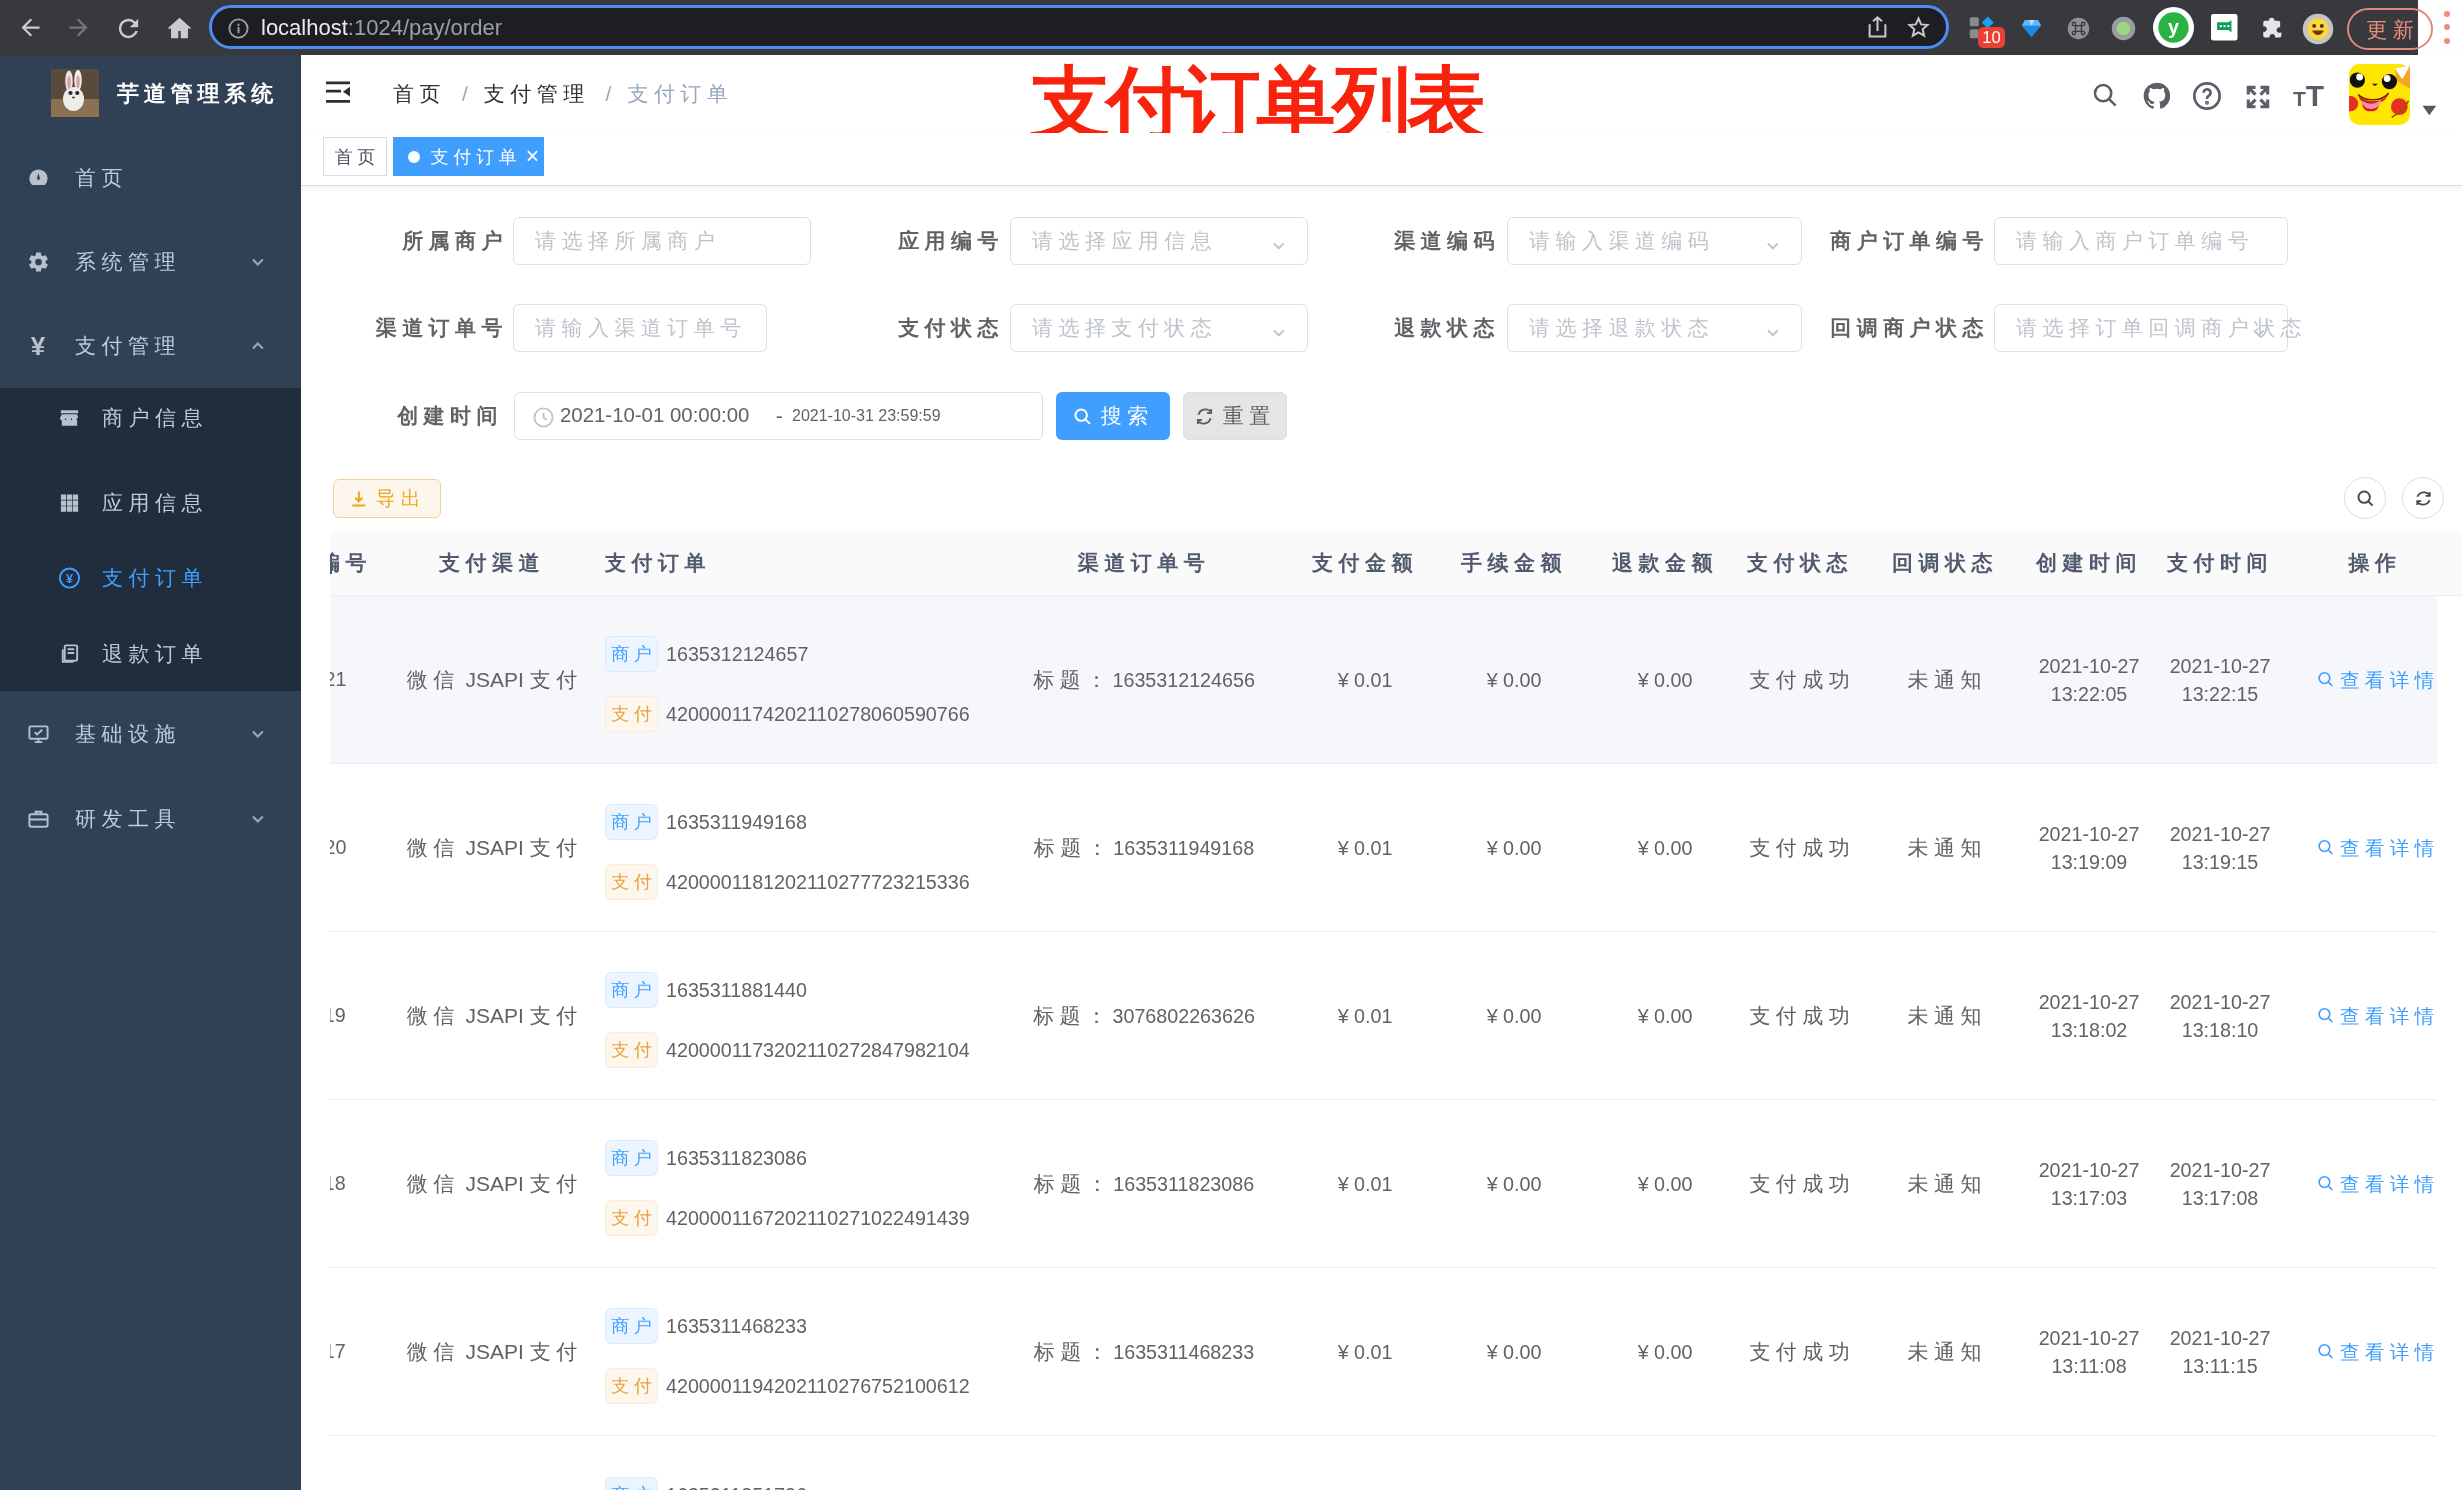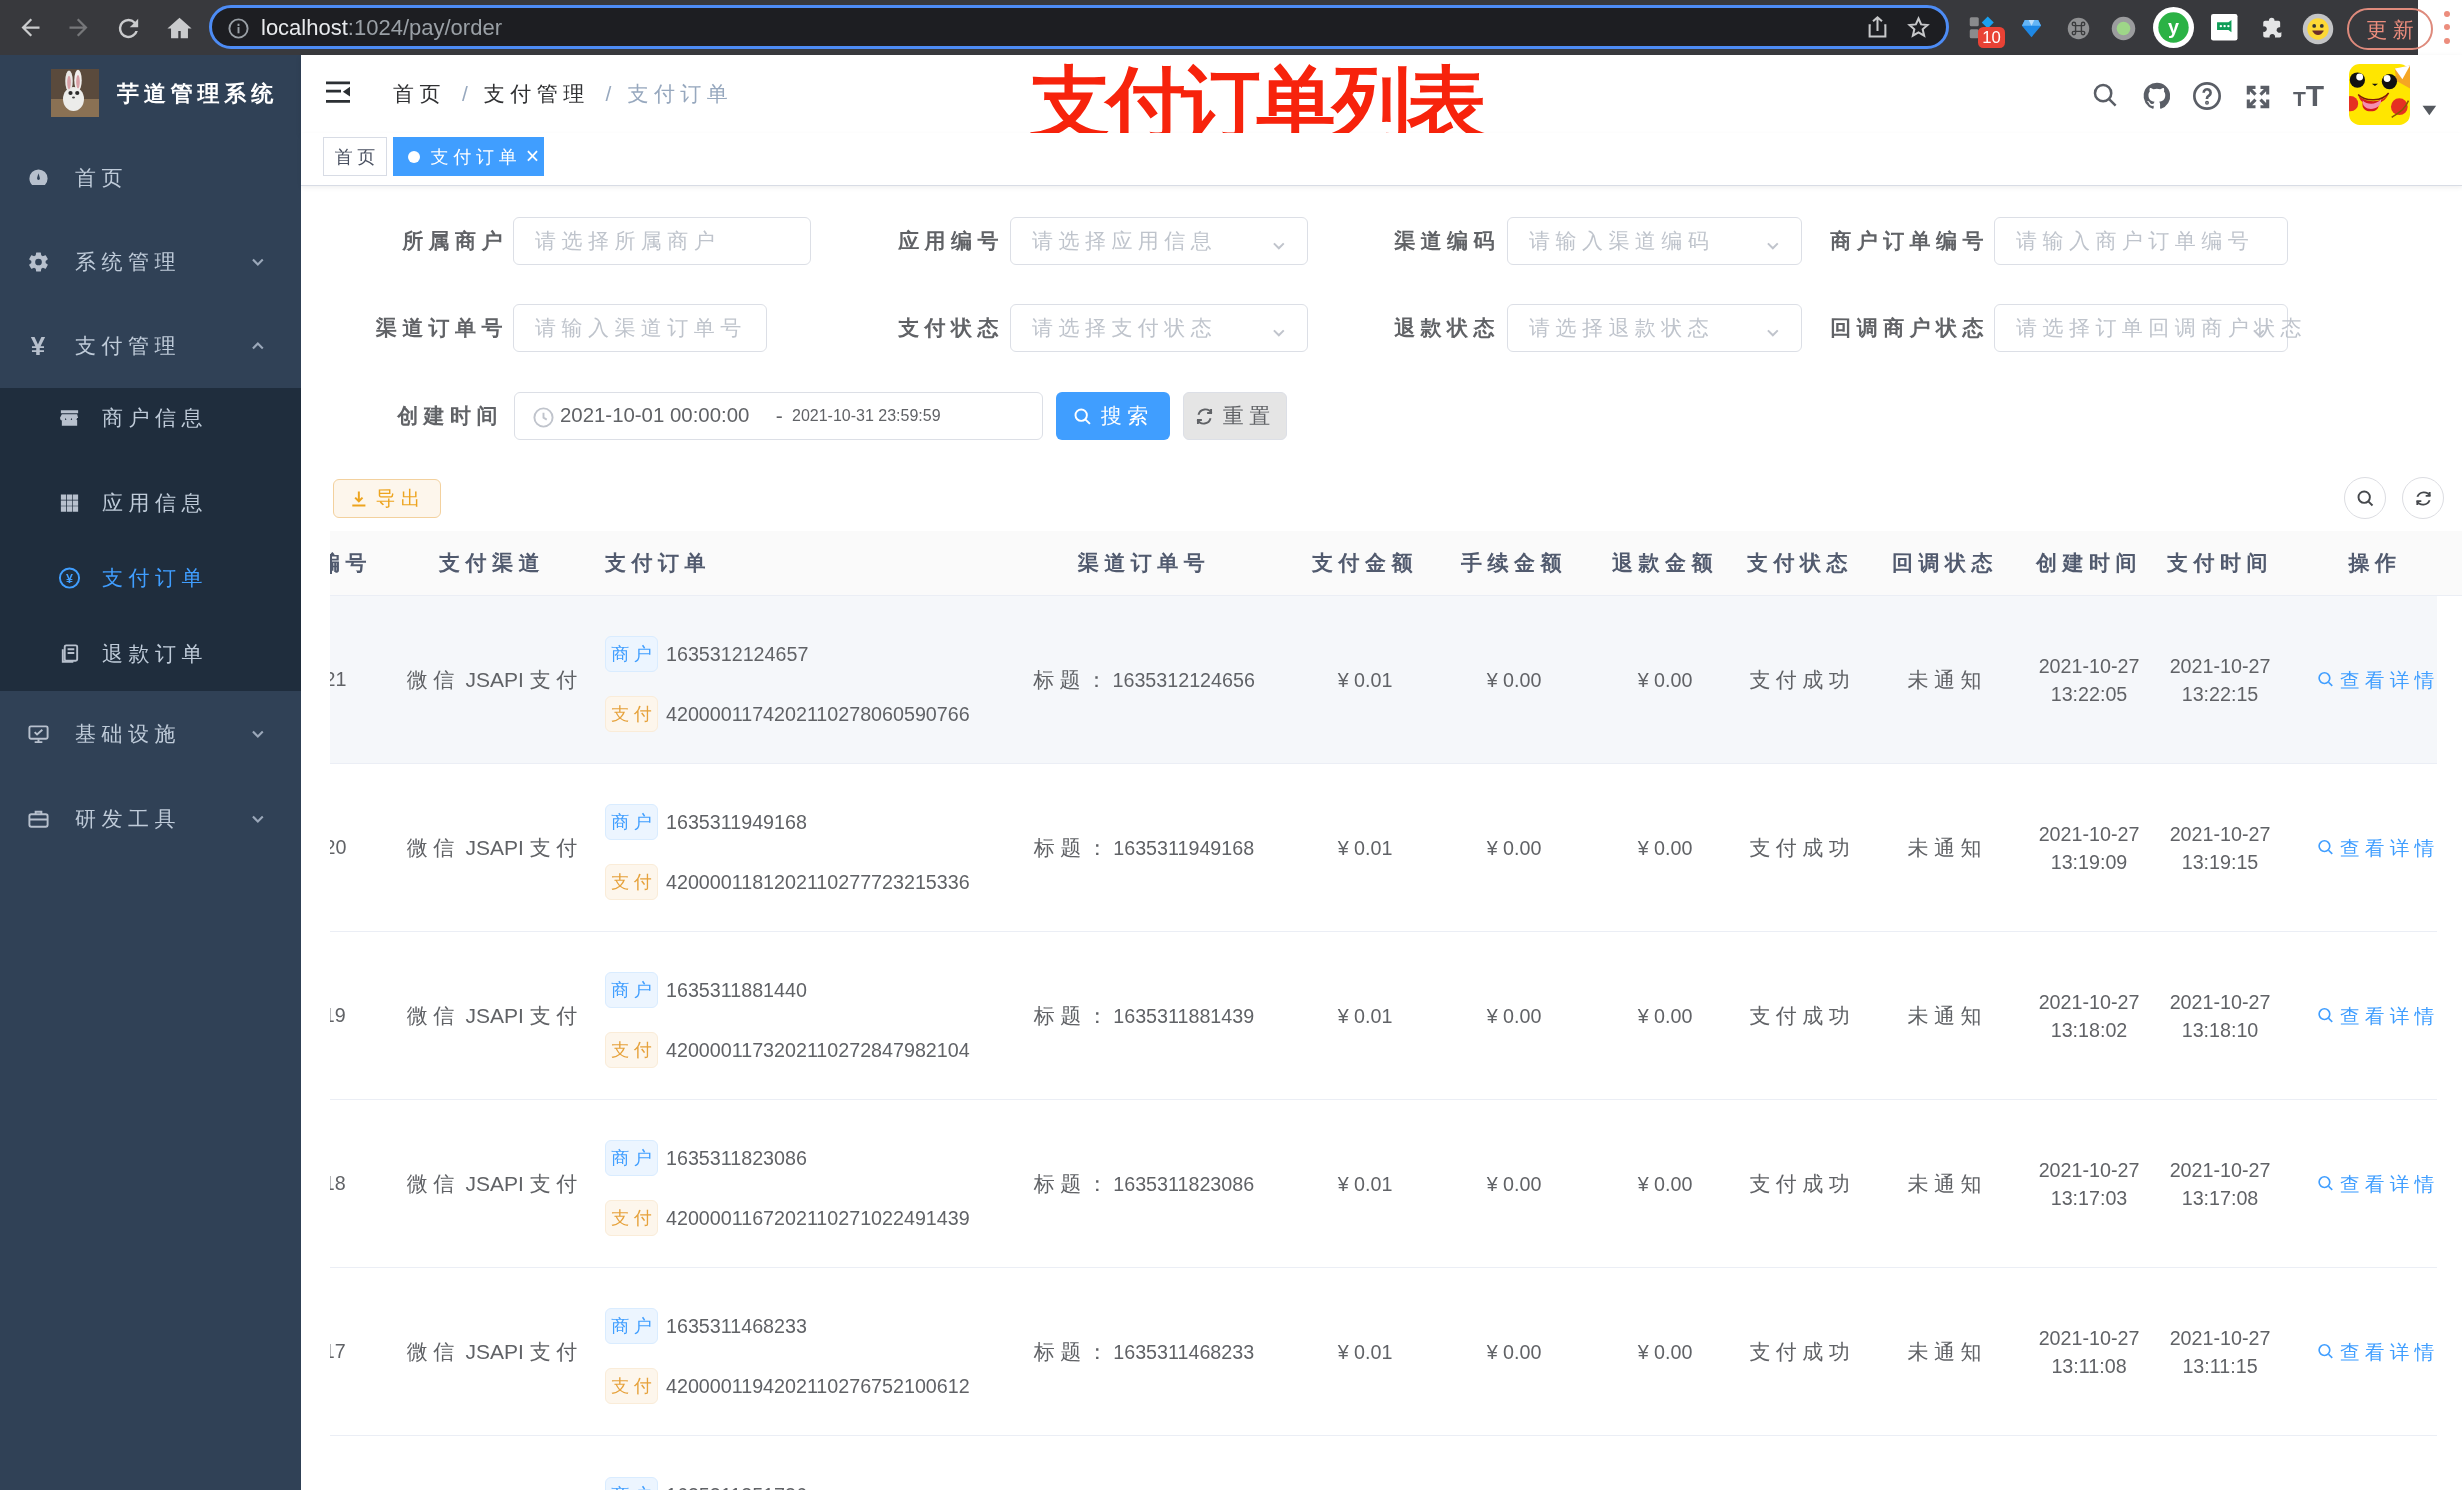--- a/index.html
+++ b/index.html
@@ -383,21 +383,21 @@
           <path d="m15.5 15.5 4.5 4.5"></path>
         </svg><span class="cj" style="margin-right:-.26em">查看详情</span></div>
 </div>
 <div class="row" style="top:401px;">
 <div class="abs num" style="left:-18px;top:72px;width:36px;color:#606266;text-align:center">119</div>
 <div class="cc" style="left:162px;top:84px"><span class="cj">微信</span> JSAPI <span class="cj" style="margin-right:-.26em">支付</span></div>
 <div class="etag t-m" style="left:275px;top:58px">商户</div>
       <div class="tagnum" style="left:336px;top:58px">1635311881440</div>
 <div class="etag t-p" style="left:275px;top:118px">支付</div>
       <div class="tagnum" style="left:336px;top:118px">4200001173202110272847982104</div>
-<div class="cc" style="left:814px;top:84px"><span class="cj">标题：</span><span class="num">1635311881439</span></div>
+<div class="cc" style="left:814px;top:84px"><span class="cj">标题：</span><span class="num">3076802263626</span></div>
 <div class="cc num" style="left:1035px;top:84px">¥ 0.01</div>
 <div class="cc num" style="left:1184px;top:84px">¥ 0.00</div>
 <div class="cc num" style="left:1335px;top:84px">¥ 0.00</div>
 <div class="cc cj" style="left:1470px;top:84px;margin-left:2.3px">支付成功</div>
 <div class="cc cj" style="left:1615px;top:84px;margin-left:2.3px">未通知</div>
 <div class="cc num" style="left:1759px;top:70px">2021-10-27</div>
 <div class="cc num" style="left:1759px;top:98px">13:18:02</div>
 <div class="cc num" style="left:1890px;top:70px">2021-10-27</div>
 <div class="cc num" style="left:1890px;top:98px">13:18:10</div>
 <div class="cc" style="left:2045px;top:84px;color:#409eff;font-size:19.7px"><svg width="19.7" height="19.7" viewBox="0 0 24 24" fill="none" stroke="#409eff" stroke-width="2" style="vertical-align:-3px;margin-right:4.5px">

